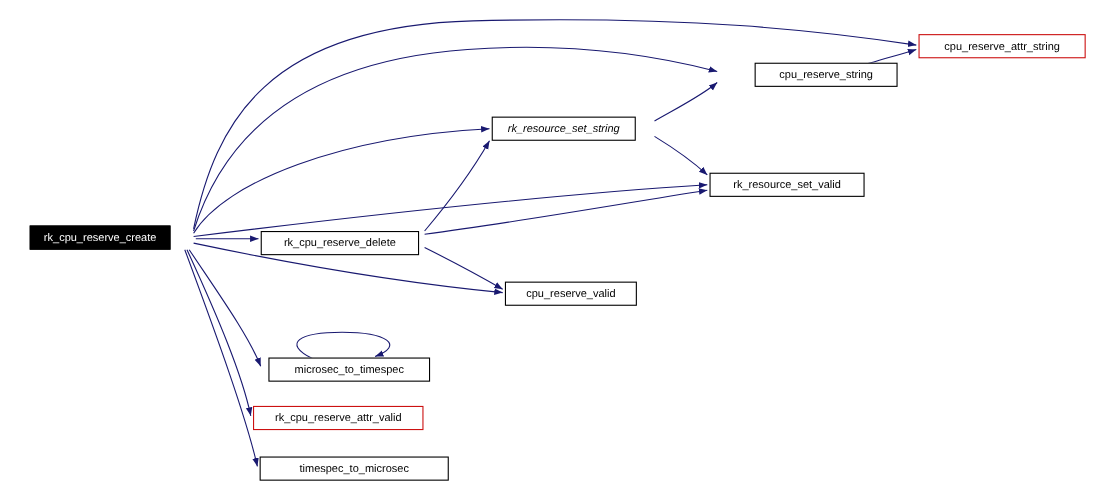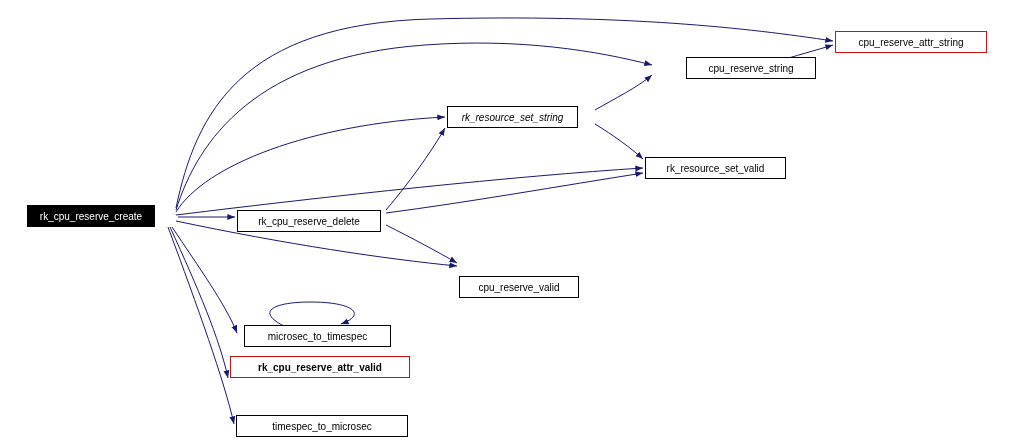--- a/index.html
+++ b/index.html
@@ -76,21 +76,21 @@
   <div class="node" style="left:237px; top:210px; width:144px;">rk_cpu_reserve_delete</div>
 
   <div class="node truncated" style="left:835px; top:31px; width:152px;">cpu_reserve_attr_string</div>
 
   <div class="node" style="left:654px; top:57px; width:130px;margin-left:32px;">cpu_reserve_string</div>
 
   <div class="node" style="left:447px; top:106px; width:131px;font-style:italic;">rk_resource_set_string</div>
 
   <div class="node" style="left:645px; top:157px; width:141px;">rk_resource_set_valid</div>
 
-  <div class="node" style="left:459px; top:256px; width:120px;margin-top:20px;">cpu_reserve_valid</div>
+  <div class="node" style="left:459px; top:256px; width:120px;">cpu_reserve_valid</div>
 
   <div class="node" style="left:244px; top:325px; width:147px;">microsec_to_timespec</div>
 
-  <div class="node truncated" style="left:230px; top:356px; width:180px;font-weight:bold;">rk_cpu_reserve_attr_valid</div>
+  <div class="node truncated" style="left:230px; top:369px; width:155px;">rk_cpu_reserve_attr_valid</div>
 
   <div class="node" style="left:236px; top:415px; width:172px;">timespec_to_microsec</div>
 
 </div>
 
 </body></html>

